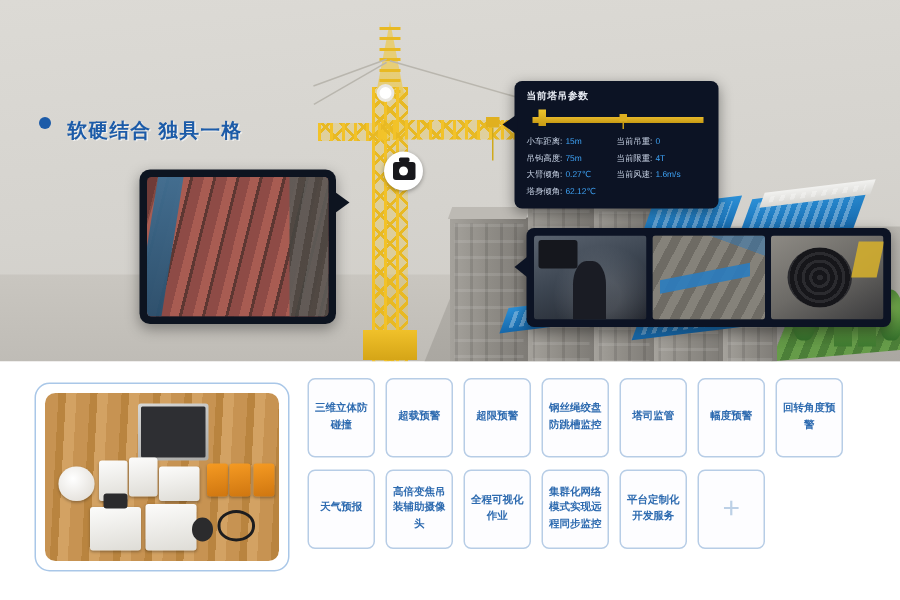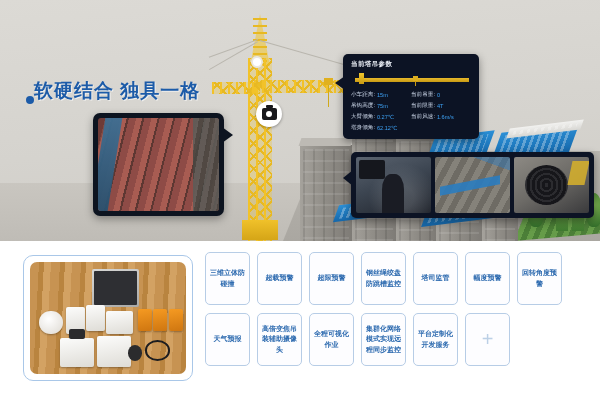--- a/index.html
+++ b/index.html
@@ -118,22 +118,22 @@
     border-radius:50%; background:#fff;
   }
   .small-badge{
     position:absolute; left:251px; top:56px; width:12px; height:12px; border-radius:50%;
     background:#fff; border:2px solid #e9e7e2;
   }
 
   
   .heading {
     position:absolute; left:26px; top:78px;
-    display:flex; align-items:flex-end; 
-    font-size:19px; font-weight:bold; color:#1c5ba8; letter-spacing:1px;
+    display:flex; align-items:flex-start; gap:11px;
+    font-size:13px; font-weight:bold; color:#1c5ba8; letter-spacing:1px;
     text-shadow: 1px 1px 0 rgba(255,255,255,.6);
   }
   .heading .dot { width:8px; height:8px; border-radius:50%; background:#1c5ba8; }
 
   
   .photo-card {
     position:absolute; left:93px; top:113px; width:131px; height:103px;
     background:#0d1420; border-radius:7px; padding:5px;
     box-shadow:0 3px 9px rgba(0,0,0,.35);
   }

